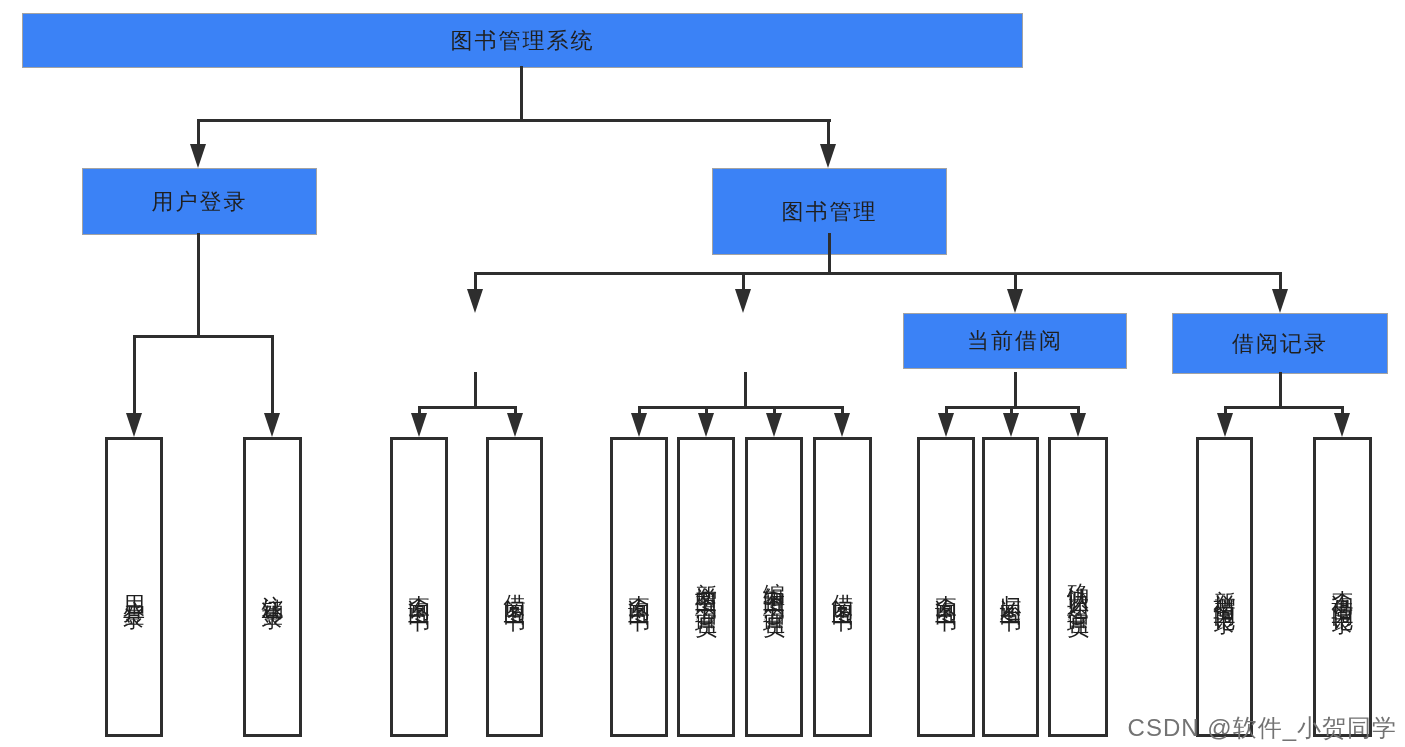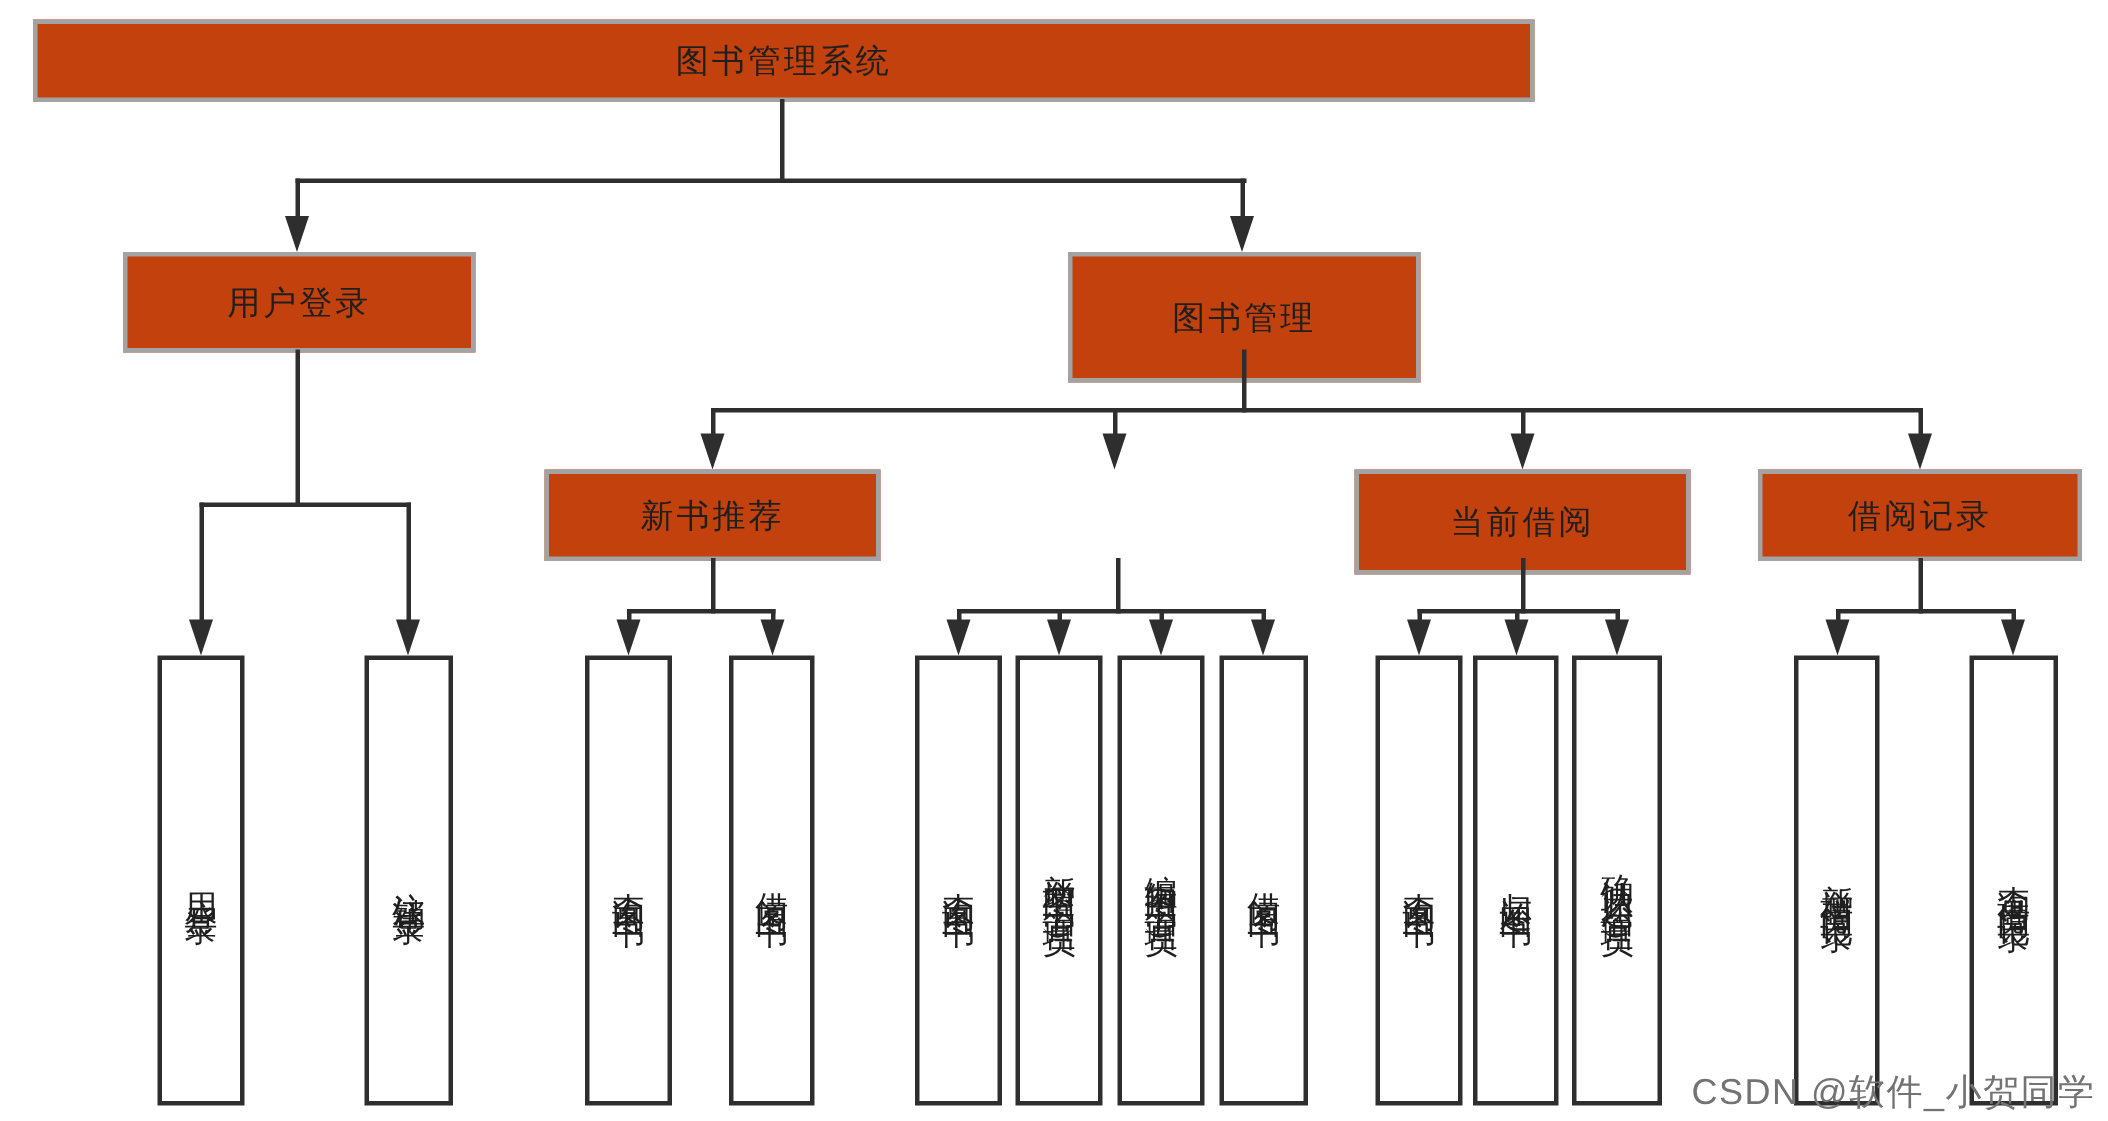--- a/index.html
+++ b/index.html
@@ -7,22 +7,22 @@
     position:relative;
     width:1405px;height:747px;
     background:#ffffff;
     font-family:"Liberation Sans","DejaVu Sans",sans-serif;
     color:#1f1f1f;
     overflow:hidden;
   }
   .box{
     position:absolute;
     box-sizing:border-box;
-    border:3px solid #a3a3a3;
-    background:#c2410c;
+    border:1px solid #a3a3a3;
+    background:#3b82f6;
     display:flex;
     align-items:center;
     justify-content:center;
     font-size:22px;
     letter-spacing:2px;
     color:#1f1f1f;
     text-align:center;
   }
   .vbox{
     position:absolute;
@@ -93,24 +93,21 @@
   <div class="ln" style="left:474px;top:272px;width:808px;height:3px;"></div>
   <div class="ln" style="left:474px;top:272px;width:3px;height:20px;"></div>
   <div class="arrow" style="left:467px;top:289px;"></div>
   <div class="ln" style="left:742px;top:272px;width:3px;height:20px;"></div>
   <div class="arrow" style="left:735px;top:289px;"></div>
   <div class="ln" style="left:1014px;top:272px;width:3px;height:20px;"></div>
   <div class="arrow" style="left:1007px;top:289px;"></div>
   <div class="ln" style="left:1279px;top:272px;width:3px;height:20px;"></div>
   <div class="arrow" style="left:1272px;top:289px;"></div>
 
-  <div class="box" style="left:363px;top:313px;width:224px;height:61px;">
-    <span>新书推荐</span>
-  </div>
-  <div class="box" style="left:903px;top:313px;width:224px;height:70px;">
+  <div class="box" style="left:903px;top:313px;width:224px;height:56px;">
     <span>当前借阅</span>
   </div>
   <div class="box" style="left:1172px;top:313px;width:216px;height:61px;">
     <span>借阅记录</span>
   </div>
 
   <div class="ln" style="left:474px;top:372px;width:3px;height:37px;"></div>
   <div class="ln" style="left:418px;top:406px;width:99px;height:3px;"></div>
   <div class="ln" style="left:418px;top:406px;width:3px;height:11px;"></div>
   <div class="arrow" style="left:411px;top:413px;"></div>

